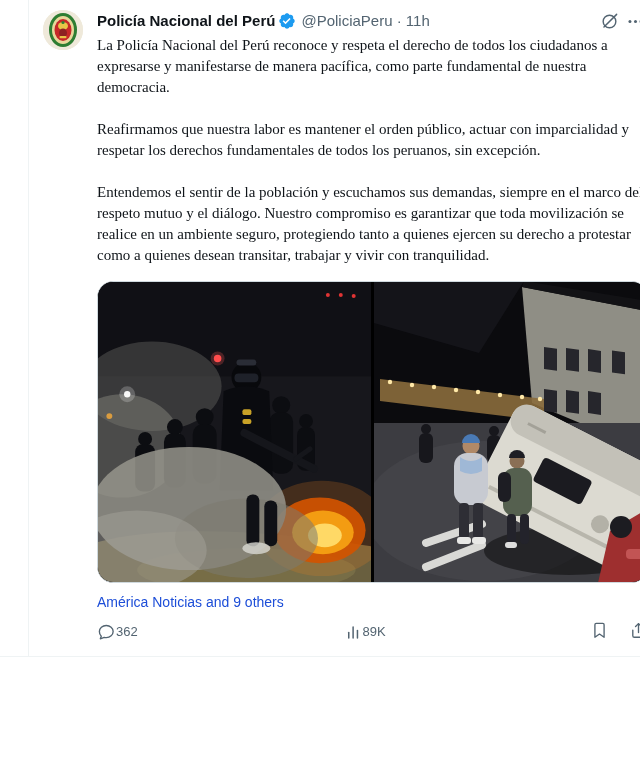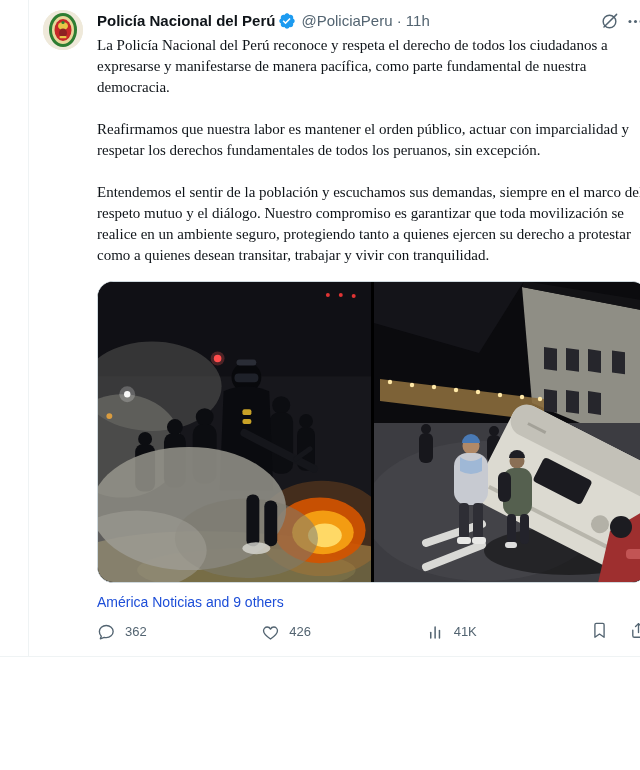--- a/index.html
+++ b/index.html
@@ -62,21 +62,21 @@
     color:#1d4ed8; font-size:14px; line-height:18px;
     cursor:pointer;
   }
 
   .actions {
     display:flex; align-items:center;
     margin-top:10px; padding-bottom:13px;
     color:#536471; font-size:13px;
   }
   .action-group {
-    flex:1; display:flex; align-items:center; gap:9px; cursor:pointer;
+    flex:1; display:flex; align-items:center; cursor:pointer;
   }
   .action-group svg { display:block; }
   .action-end { display:flex; align-items:center; gap:20px; }
   .action-end .icon-only { cursor:pointer; }
   .count { line-height:16px; }
 
   .bottom-divider { height:1px; background:#eff3f4; margin-top:0; }
 </style>
 </head>
 <body>
@@ -274,33 +274,27 @@
 
     <div class="actions">
       <div class="action-group">
         <svg width="19" height="19" viewBox="0 0 24 24">
           <path d="M3 10.8C3 6.6 6.9 3.2 11.7 3.2s8.7 3.4 8.7 7.6-3.9 7.6-8.7 7.6c-.9 0-1.8-.1-2.6-.3L4.2 20l1.2-3.3C3.9 15.3 3 13.1 3 10.8z" fill="none" stroke="currentColor" stroke-width="1.7" stroke-linejoin="round"></path>
         </svg>
         <span class="count">362</span>
       </div>
       <div class="action-group">
         <svg width="19" height="19" viewBox="0 0 24 24">
-          <path d="M12 20.2 C7.2 17 3.2 13.6 3.2 9.9 3.2 7.2 5.3 5.1 7.8 5.1 c1.8 0 3.4 1 4.2 2.6 .8-1.6 2.4-2.6 4.2-2.6 2.5 0 4.6 2.1 4.6 4.8 0 3.7-4 7.1-8.8 10.3z" fill="none" stroke="currentColor" stroke-width="1.7" stroke-linejoin="round"></path>
-        </svg>
-        <span class="count">426</span>
-      </div>
-      <div class="action-group">
-        <svg width="19" height="19" viewBox="0 0 24 24">
           <g stroke="currentColor" stroke-width="1.9" stroke-linecap="round">
             <line x1="6" y1="19" x2="6" y2="12"></line>
             <line x1="11.5" y1="19" x2="11.5" y2="5"></line>
             <line x1="17" y1="19" x2="17" y2="9.5"></line>
           </g>
         </svg>
-        <span class="count">41K</span>
+        <span class="count">89K</span>
       </div>
       <div class="action-end">
         <span class="icon-only">
           <svg width="19" height="19" viewBox="0 0 24 24">
             <path d="M6.2 4.6 A1.6 1.6 0 0 1 7.8 3 h8.4 a1.6 1.6 0 0 1 1.6 1.6 V20.5 l-5.8-4-5.8 4 z" fill="none" stroke="currentColor" stroke-width="1.7" stroke-linejoin="round"></path>
           </svg>
         </span>
         <span class="icon-only">
           <svg width="19" height="19" viewBox="0 0 24 24">
             <g fill="none" stroke="currentColor" stroke-width="1.7" stroke-linecap="round" stroke-linejoin="round">

